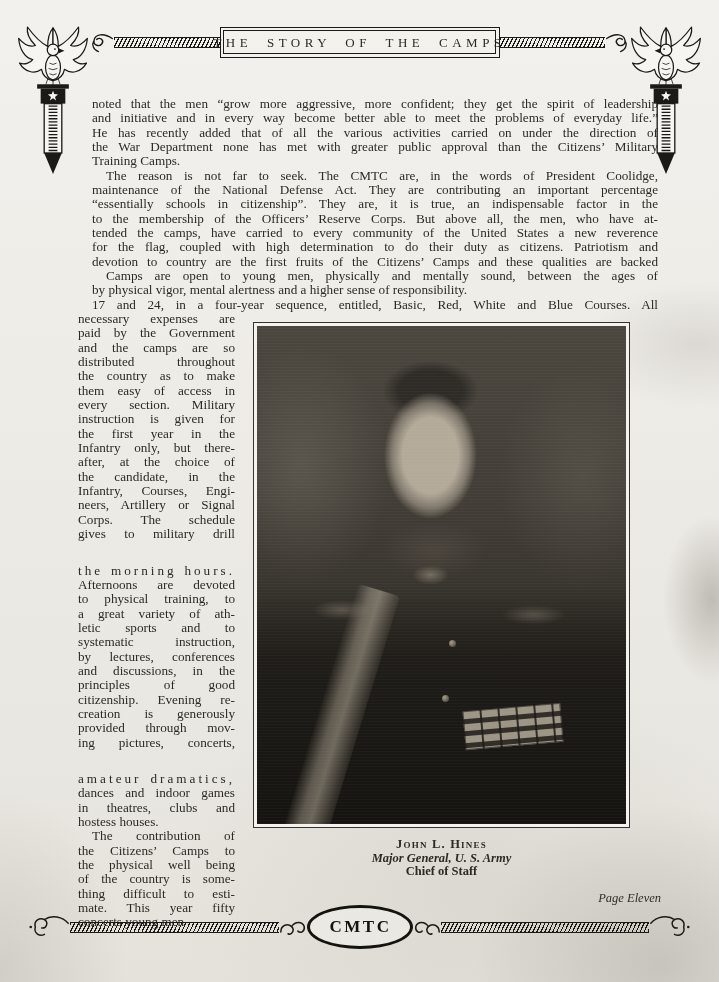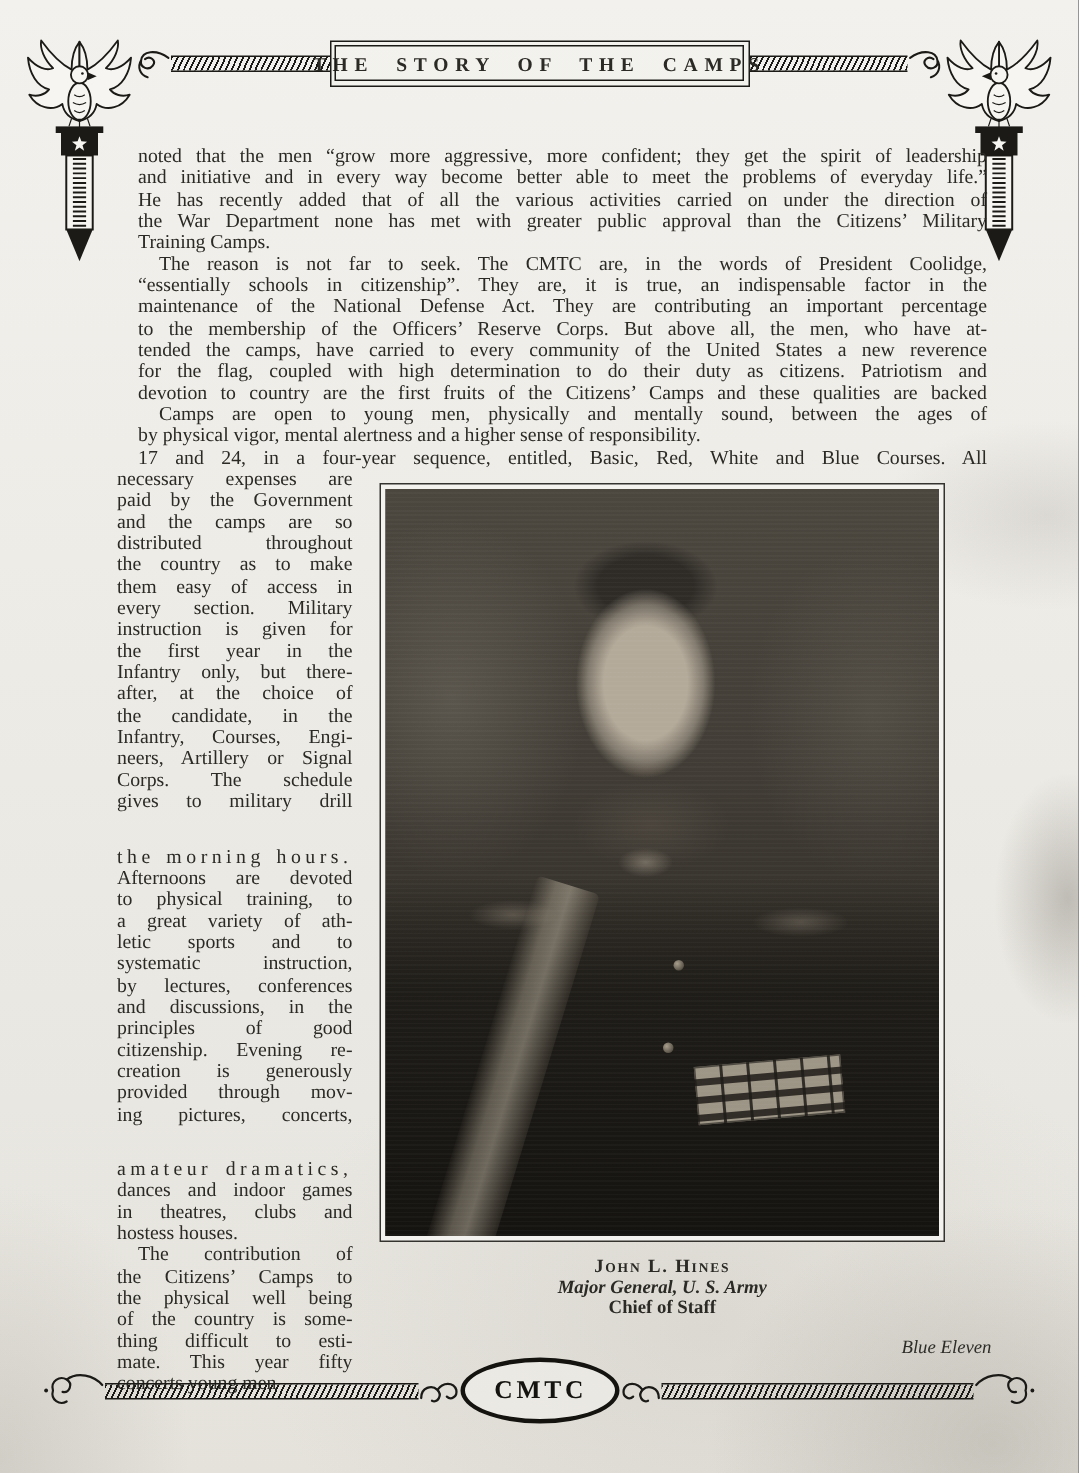--- a/index.html
+++ b/index.html
@@ -14,21 +14,21 @@
       radial-gradient(ellipse 160px 90px at 97% 35%, rgba(150,146,138,0.22), rgba(150,146,138,0) 70%),
       linear-gradient(180deg,#f2f1ed 0%, #eeece7 38%, #e9e7e1 75%, #e4e2db 100%);
   }
   
   .header-row{position:absolute; left:88px; right:88px; top:24px; height:36px; display:flex; align-items:center;}
   .hrule{height:9px; flex:1; border-top:1.6px solid #1b1a17; border-bottom:1.6px solid #1b1a17;
     background:repeating-linear-gradient(115deg, #1b1a17 0 1.2px, rgba(0,0,0,0) 1.2px 3.6px);}
   .title-plate{position:relative; width:278px; height:29px; border:1.4px solid #1b1a17; background:rgba(244,243,239,0.6);
     display:flex; align-items:center; justify-content:center;}
   .title-plate::before{content:""; position:absolute; inset:2.6px; border:1px solid #1b1a17;}
-  .title-text{font-weight:bold; font-size:13px; letter-spacing:4.5px; word-spacing:7px; white-space:nowrap; padding-top:1px;text-align:center;}
+  .title-text{font-weight:normal; font-size:13px; letter-spacing:4.5px; word-spacing:7px; white-space:nowrap; padding-top:1px;text-align:center;}
   .curl{flex:none;}
   .mirror{transform:scaleX(-1);}
   
   .eagle{position:absolute; top:26px;}
   .eagle.left{left:16px;}
   .eagle.right{right:16px; transform:scaleX(-1);}
   
   .full-text{position:absolute; left:92px; top:97px; width:566px; font-size:13.2px;}
   .col-text{position:absolute; left:78px; top:312px; width:157px; font-size:13.2px;}
   .tline{height:14.35px; line-height:14.35px; text-align:justify; text-align-last:justify; white-space:nowrap; overflow:visible;}
@@ -132,22 +132,22 @@
     </svg>
   </div>
 
   <div class="full-text">
       <div class="tline">noted that the men “grow more aggressive, more confident; they get the spirit of leadership</div>
       <div class="tline">and initiative and in every way become better able to meet the problems of everyday life.”</div>
       <div class="tline">He has recently added that of all the various activities carried on under the direction of</div>
       <div class="tline">the War Department none has met with greater public approval than the Citizens’ Military</div>
       <div class="tline end">Training Camps.</div>
       <div class="tline ind">The reason is not far to seek.  The CMTC are, in the words of President Coolidge,</div>
+      <div class="tline">maintenance of the National Defense Act.  They are contributing an important percentage</div>
       <div class="tline">“essentially schools in citizenship”.  They are, it is true, an indispensable factor in the</div>
-      <div class="tline">maintenance of the National Defense Act.  They are contributing an important percentage</div>
       <div class="tline">to the membership of the Officers’ Reserve Corps.  But above all, the men, who have at-</div>
       <div class="tline">tended the camps, have carried to every community of the United States a new reverence</div>
       <div class="tline">for the flag, coupled with high determination to do their duty as citizens.  Patriotism and</div>
       <div class="tline">devotion to country are the first fruits of the Citizens’ Camps and these qualities are backed</div>
       <div class="tline ind">Camps are open to young men, physically and mentally sound, between the ages of</div>
       <div class="tline end">by physical vigor, mental alertness and a higher sense of responsibility.</div>
       <div class="tline">17 and 24, in a four-year sequence, entitled, Basic, Red, White and Blue Courses.  All</div>
     </div>
 
   <div class="col-text">
@@ -201,21 +201,21 @@
       <div class="btn" style="left:50%; top:74%;"></div>
     </div>
   </div>
 
   <div class="caption">
     <div class="cap-name">John L. Hines</div>
     <div class="cap-rank">Major General, U. S. Army</div>
     <div class="cap-role">Chief of Staff</div>
   </div>
 
-  <div class="page-num">Blue Eleven</div>
+  <div class="page-num">Page Eleven</div>
 
   <div class="footer-row">
     <svg class="curl orn" viewBox="0 0 46 30" width="42" height="28">
       <circle cx="3" cy="15" r="1.4" fill="#1b1a17"></circle>
       <path d="M8 15 C6 8 13 4 18 7 C23 10 20 17 15 16 M18 7 C26 1 38 4 44 11 M8 15 C6 22 13 26 18 23" fill="none" stroke="#1b1a17" stroke-width="1.6" stroke-linecap="round"></path>
     </svg>
     <div class="hrule"></div>
     <svg class="curl orn" viewBox="0 0 30 30" width="27" height="27">
       <path d="M2 20 C2 12 10 10 14 14 C18 18 14 24 10 22 M14 14 C18 8 26 8 28 14 C29 19 24 22 21 19" fill="none" stroke="#1b1a17" stroke-width="1.7" stroke-linecap="round"></path>
     </svg>

